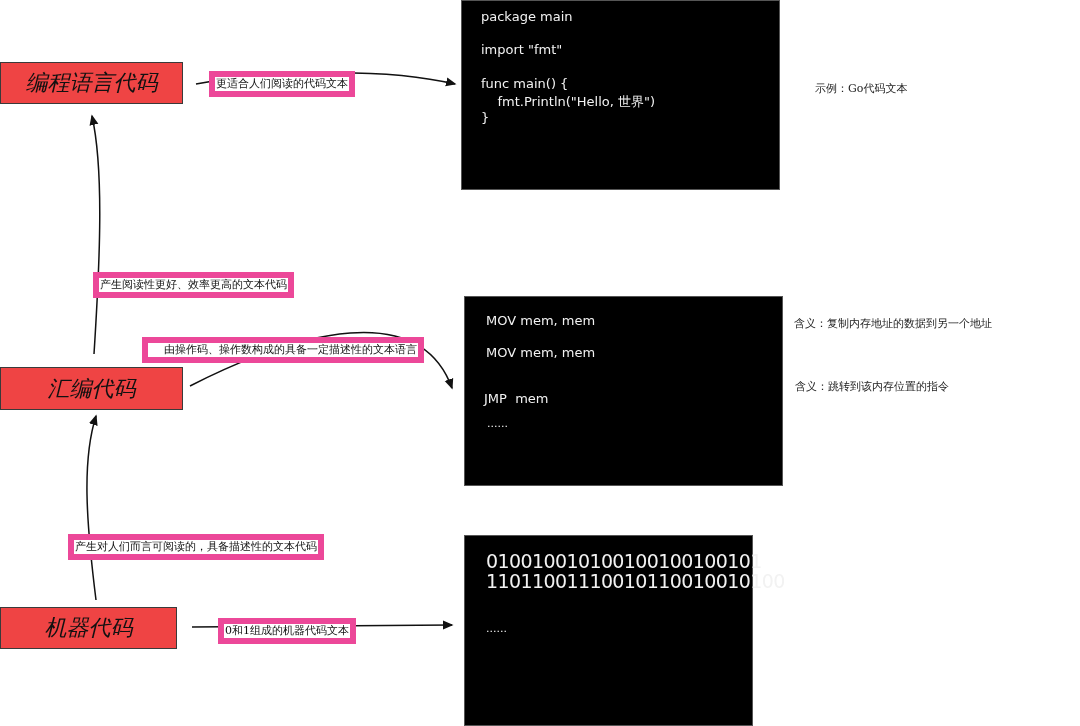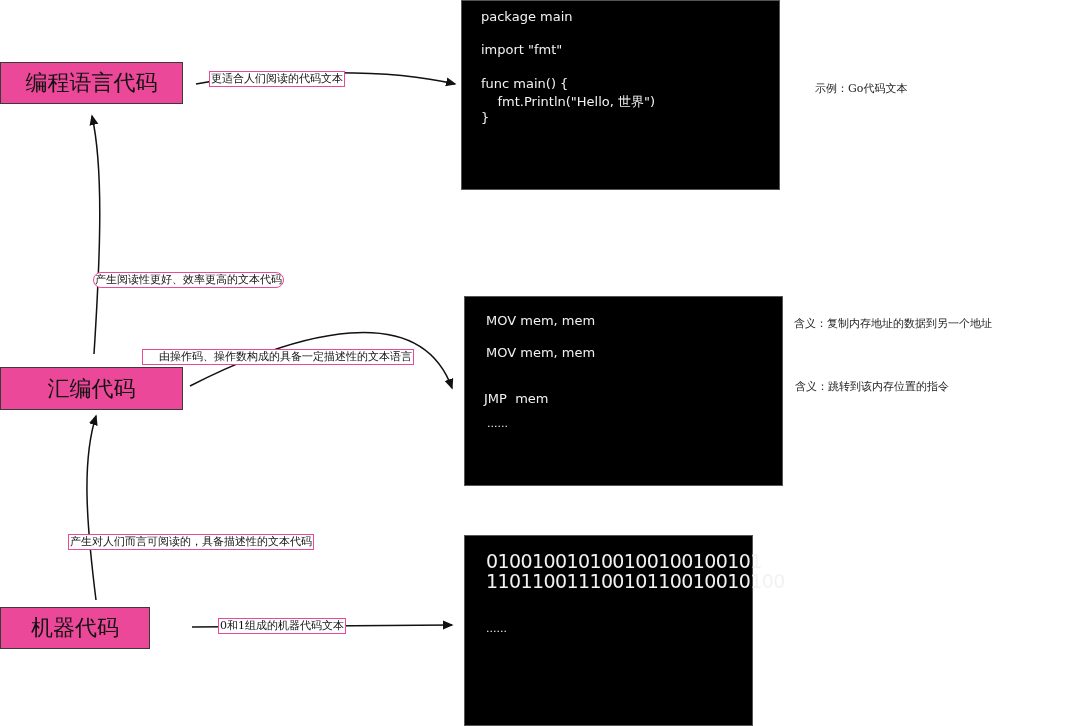--- a/index.html
+++ b/index.html
@@ -1,25 +1,25 @@
 <!DOCTYPE html>
 <html><head>
 <meta charset="utf-8">
 <style>
   html, body { margin:0; padding:0; background:#ffffff; }
   body { width:1080px; height:726px; position:relative; overflow:hidden;
          font-family:"DejaVu Sans","Liberation Sans",sans-serif; }
-  .node { position:absolute; background:#ec4899; border:1.5px solid #3a3a3a;
+  .node { position:absolute; background:#ef4444; border:1.5px solid #3a3a3a;
           box-sizing:border-box; display:flex; align-items:center; justify-content:center;
-          font-size:22px; color:#111; font-weight:500; }
+          font-size:22px; color:#111; font-weight:500;font-style:italic; }
   .codebox { position:absolute; background:#000; border:1px solid #555; box-sizing:border-box;
              color:#f2f2f2; }
   .code-line { position:absolute; white-space:pre; font-family:"DejaVu Sans","Liberation Sans",sans-serif; }
   .edge-label { position:absolute; background:#fff; font-size:11px; color:#111;
-                padding:0 1px; white-space:nowrap; border:1px solid #ec4899; line-height:14px;
+                padding:0 1px; white-space:nowrap; border:6px solid #ec4899; line-height:14px;
                 font-family:"DejaVu Serif","Liberation Serif",serif; }
   .note { position:absolute; font-size:11px; color:#222; white-space:nowrap;
           font-family:"DejaVu Serif","Liberation Serif",serif; }
   svg.edges { position:absolute; left:0; top:0; }
 </style>
 </head>
 <body>
 
 <svg class="edges" width="1080" height="726">
   <defs>
@@ -38,27 +38,27 @@
 
   <path d="M192,627 L452,625" stroke="#111" stroke-width="1.5" fill="none" marker-end="url(#arr)"></path>
 </svg>
 
 <div class="node" style="left:0;top:62px;width:183px;height:42px;">
   <span>编程语言代码</span>
 </div>
 <div class="node" style="left:0;top:367px;width:183px;height:43px;">
   <span>汇编代码</span>
 </div>
-<div class="node" style="left:0;top:607px;width:150px;height:42px;">
+<div class="node" style="left:0;top:607px;width:177px;height:42px;">
   <span>机器代码</span>
 </div>
 
 <div class="edge-label" style="left:209px;top:71px;">更适合人们阅读的代码文本</div>
-<div class="edge-label" style="left:93px;top:272px;border-radius:8px;">产生阅读性更好、效率更高的文本代码</div>
-<div class="edge-label" style="left:142px;top:349px;padding-left:16px;">由操作码、操作数构成的具备一定描述性的文本语言</div>
+<div class="edge-label" style="left:93px;top:272px;">产生阅读性更好、效率更高的文本代码</div>
+<div class="edge-label" style="left:142px;top:337px;padding-left:16px;">由操作码、操作数构成的具备一定描述性的文本语言</div>
 <div class="edge-label" style="left:68px;top:534px;">产生对人们而言可阅读的，具备描述性的文本代码</div>
 <div class="edge-label" style="left:218px;top:618px;">0和1组成的机器代码文本</div>
 
 <div class="codebox" style="left:461px;top:0;width:319px;height:190px;font-size:13px;">
   <div class="code-line" style="left:19px;top:8px;text-align:right;">package main</div>
   <div class="code-line" style="left:19px;top:41px;">import "fmt"</div>
   <div class="code-line" style="left:19px;top:75px;">func main() {</div>
   <div class="code-line" style="left:19px;top:92px;">    fmt.Println("Hello, 世界")</div>
   <div class="code-line" style="left:19px;top:109px;">}</div>
 </div>

